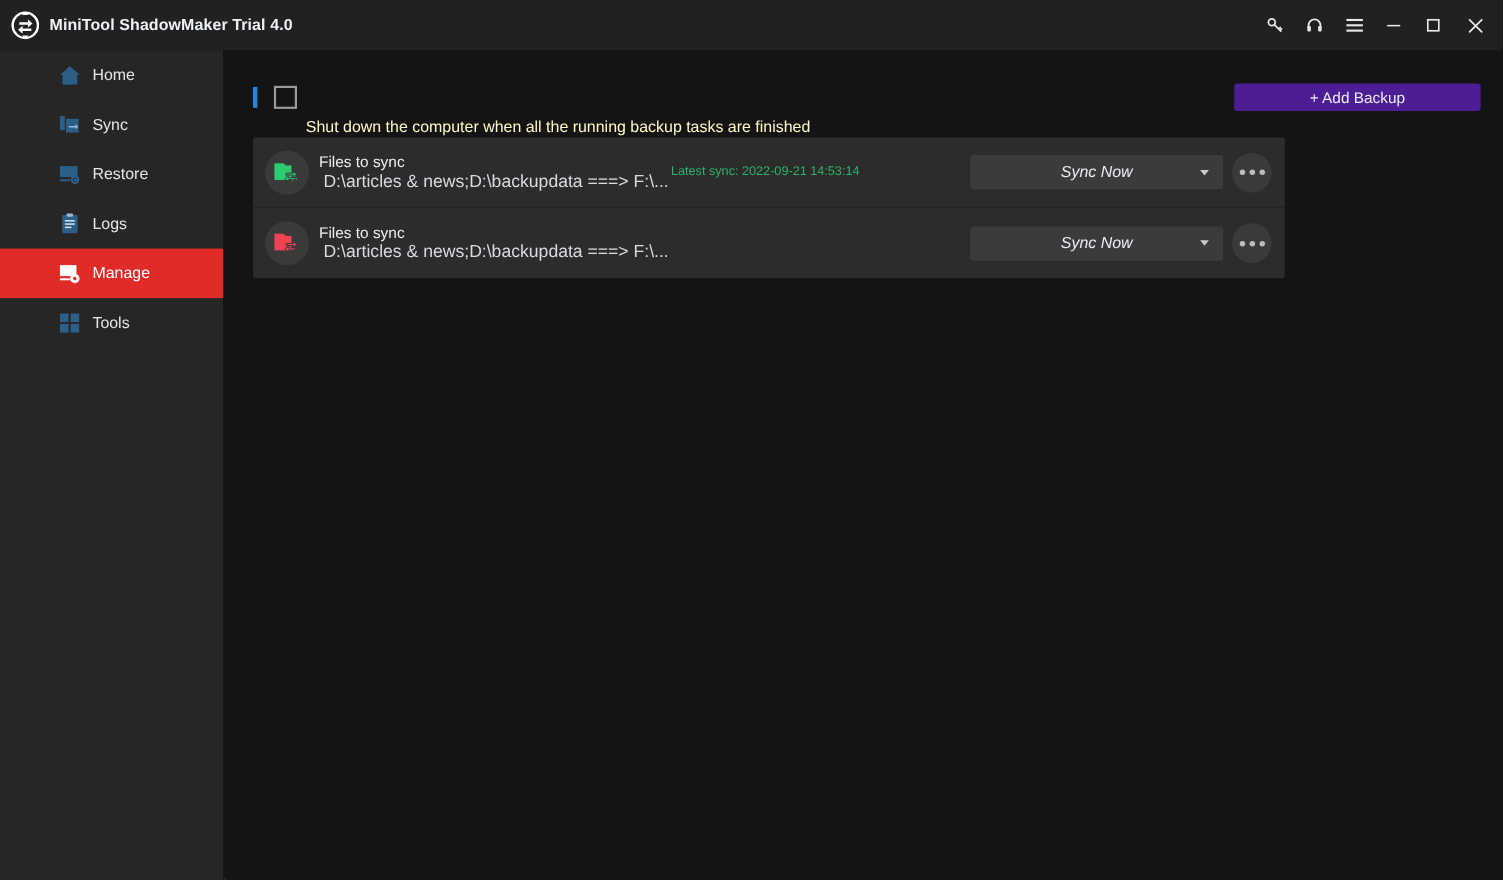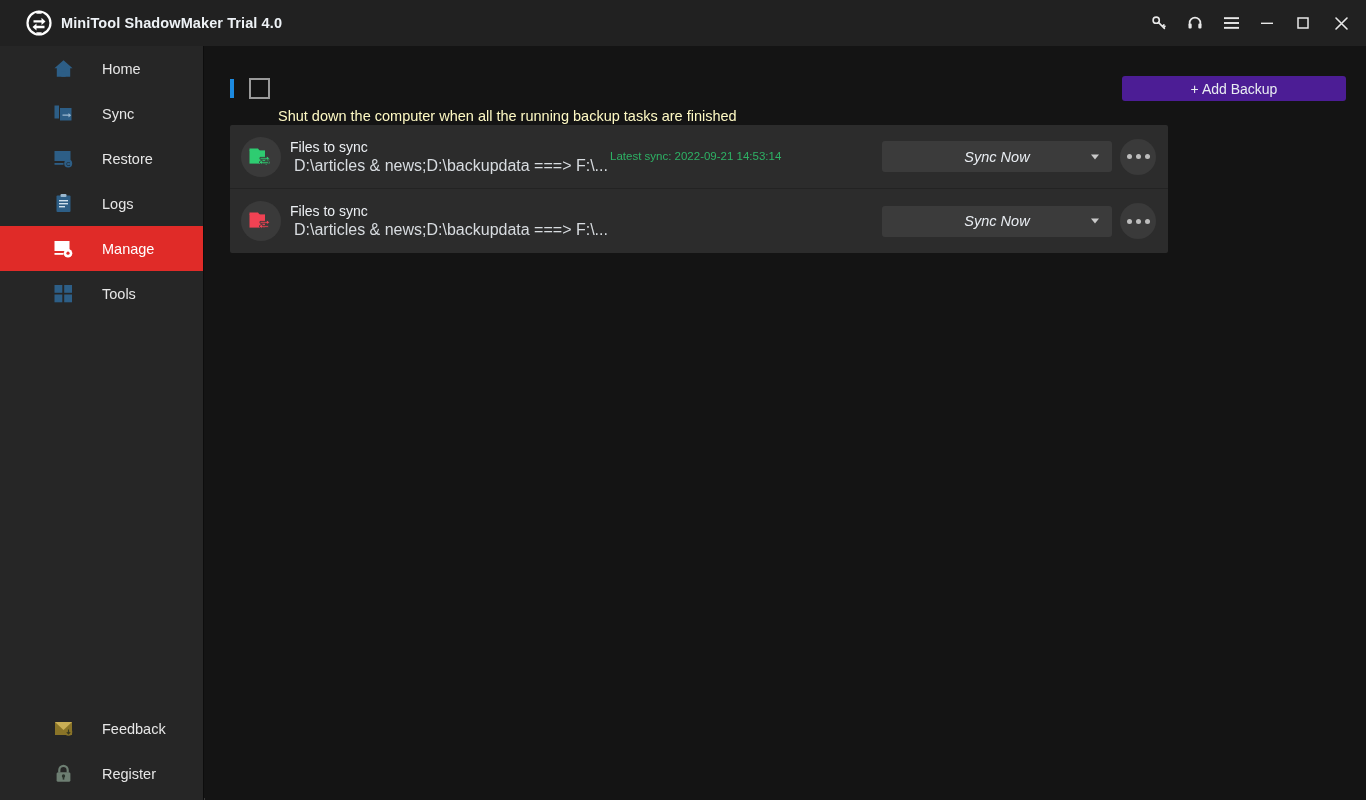--- a/index.html
+++ b/index.html
@@ -16,21 +16,21 @@
     border-bottom: 2px solid #3a3a3a;
   }
 
   
   #titlebar {
     position: absolute; top: 0; left: 0;
     width: 1366px; height: 46px;
     background: #212121;
     display: flex; align-items: center;
   }
-  #titlebar-left { display: flex; align-items: center; padding-left: 24px; }
+  #titlebar-left { display: flex; align-items: center; padding-left: 8px; }
   .logo-wrap {
     width: 30px; height: 30px;
     display: flex; align-items: center; justify-content: center;
   }
   #app-title {
     color: #eef2f6;
     font-size: 14.5px;
     font-weight: bold;
     letter-spacing: .1px;
     margin-left: 7px;
@@ -64,21 +64,21 @@
     cursor: pointer;
   }
   .nav-item.active { background: #e02b28; }
   .nav-icon {
     position: absolute; left: 52px; top: 50%;
     transform: translateY(-50%);
     width: 22px; height: 22px;
     display: flex; align-items: center; justify-content: center;
   }
   .nav-label {
-    margin-left: 50px;
+    margin-left: 32px;
     color: #e6e6e6;
     font-size: 14.5px;
     white-space: nowrap;
   }
   .nav-item.active .nav-label { color: #ffffff; }
   #nav-top { padding-top: 0px; }
   #nav-bottom { position: absolute; bottom: 4px; left: 0; width: 204px; }
 
   
   #main {
@@ -333,45 +333,20 @@
             <rect x="1.5" y="2" width="7.8" height="7.8" fill="#2d5e86"></rect>
             <rect x="11.2" y="2" width="7.8" height="7.8" fill="#2d5e86"></rect>
             <rect x="1.5" y="11.5" width="7.8" height="7.8" fill="#2d5e86"></rect>
             <rect x="11.2" y="11.5" width="7.8" height="7.8" fill="#2d5e86"></rect>
           </svg>
         </span>
         <span class="nav-label">Tools</span>
       </div>
     </div>
 
-    <div id="nav-bottom">
-      <div class="nav-item">
-        <span class="nav-icon">
-          <svg width="21" height="21" viewBox="0 0 21 21">
-            <rect x="2" y="4" width="17" height="13" fill="#8a7428"></rect>
-            <path d="M2 4 L10.5 12 L19 4z" fill="#c9ae55"></path>
-            <circle cx="15.5" cy="14" r="3.8" fill="#8a7428"></circle>
-            <path d="M15.5 11.6 v4.2 M13.8 14.2 l1.7 1.7 1.7 -1.7" stroke="#3a3a20" stroke-width="1.1" fill="none"></path>
-          </svg>
-        </span>
-        <span class="nav-label">Feedback</span>
-      </div>
-
-      <div class="nav-item">
-        <span class="nav-icon">
-          <svg width="21" height="21" viewBox="0 0 21 21">
-            <path d="M6.3 9.5 V7 a4.2 4.2 0 0 1 8.4 0 v2.5" fill="none" stroke="#6d7e72" stroke-width="2.2"></path>
-            <rect x="3.6" y="9.2" width="13.8" height="9.6" rx="1.6" fill="#6d7e72"></rect>
-            <circle cx="10.5" cy="13" r="1.7" fill="#2a332c"></circle>
-            <rect x="9.7" y="13.4" width="1.6" height="3.2" fill="#2a332c"></rect>
-          </svg>
-        </span>
-        <span class="nav-label">Register</span>
-      </div>
-    </div>
   </div>
 
   <div id="main">
 
     <div id="toolbar">
       <div id="accent-bar"></div>
       <div id="shutdown-checkbox"></div>
       <div id="shutdown-label">Shut down the computer when all the running backup tasks are finished</div>
       <button id="add-backup-btn">+ Add Backup</button>
     </div>

